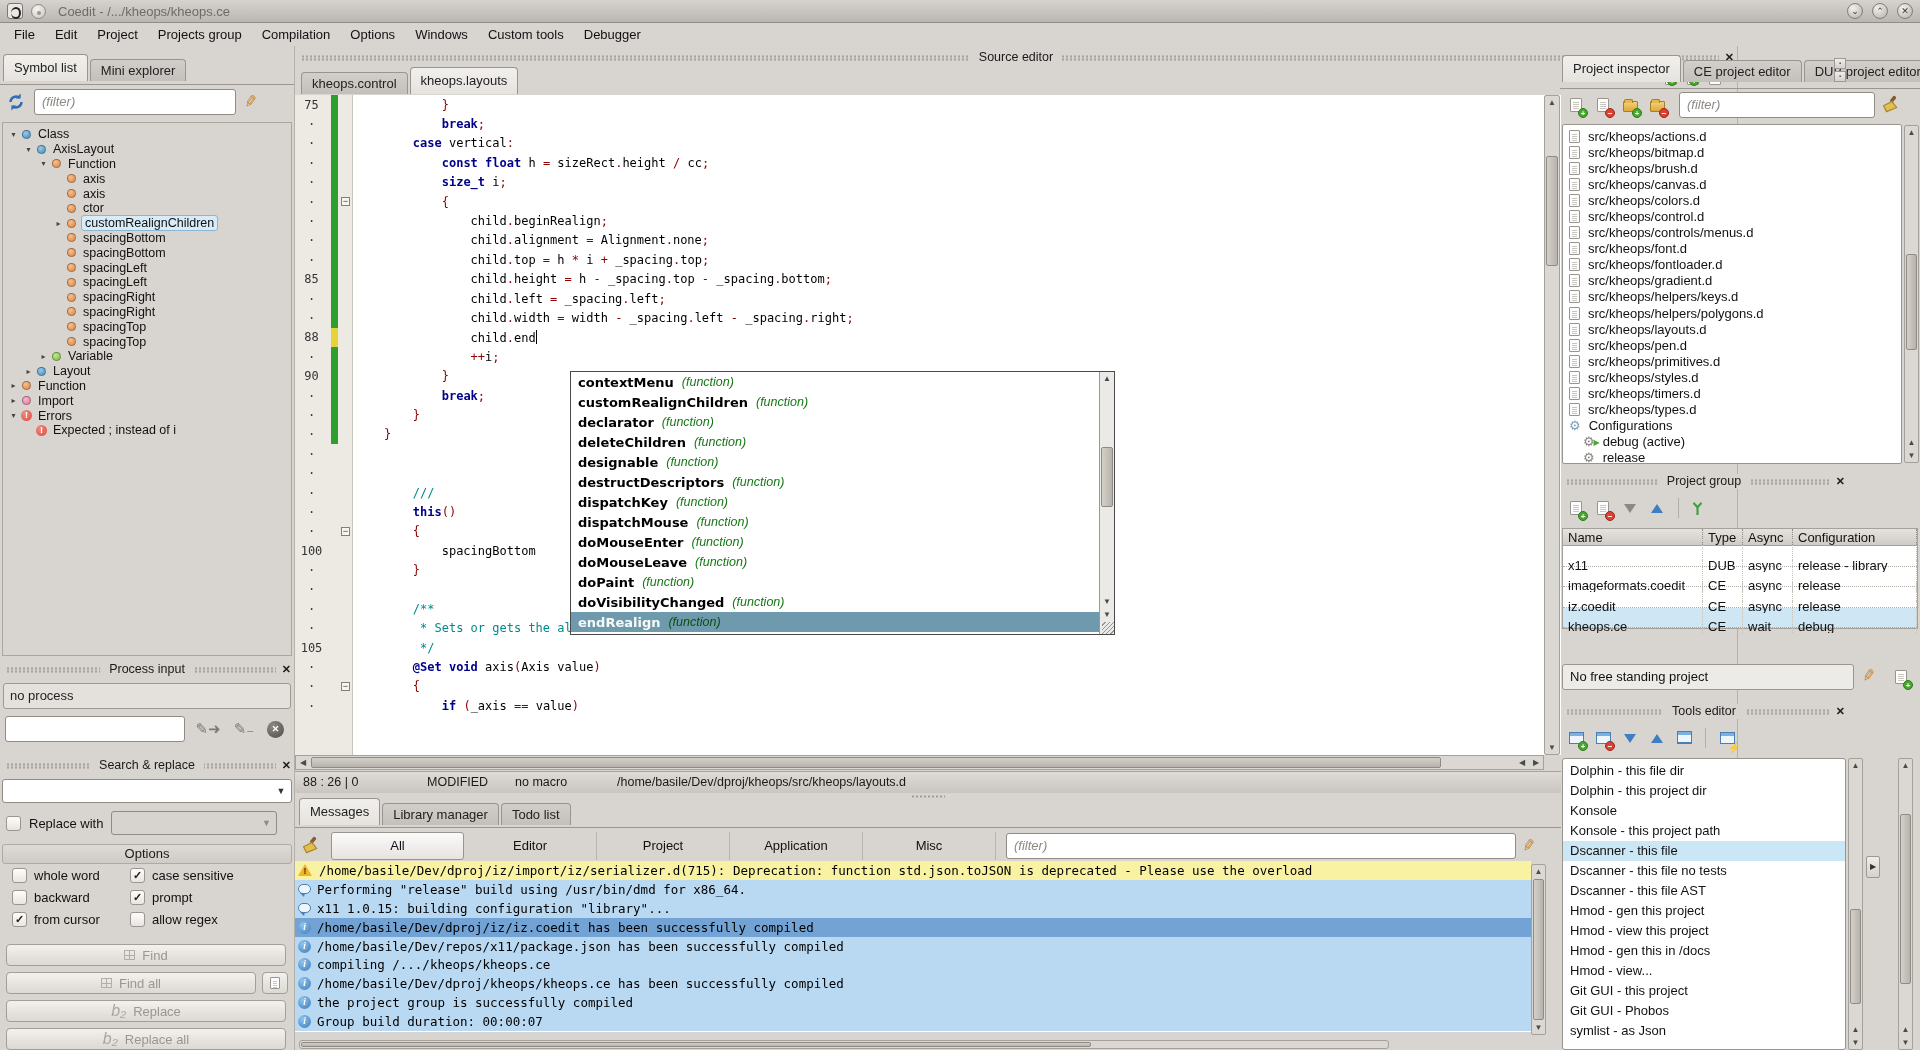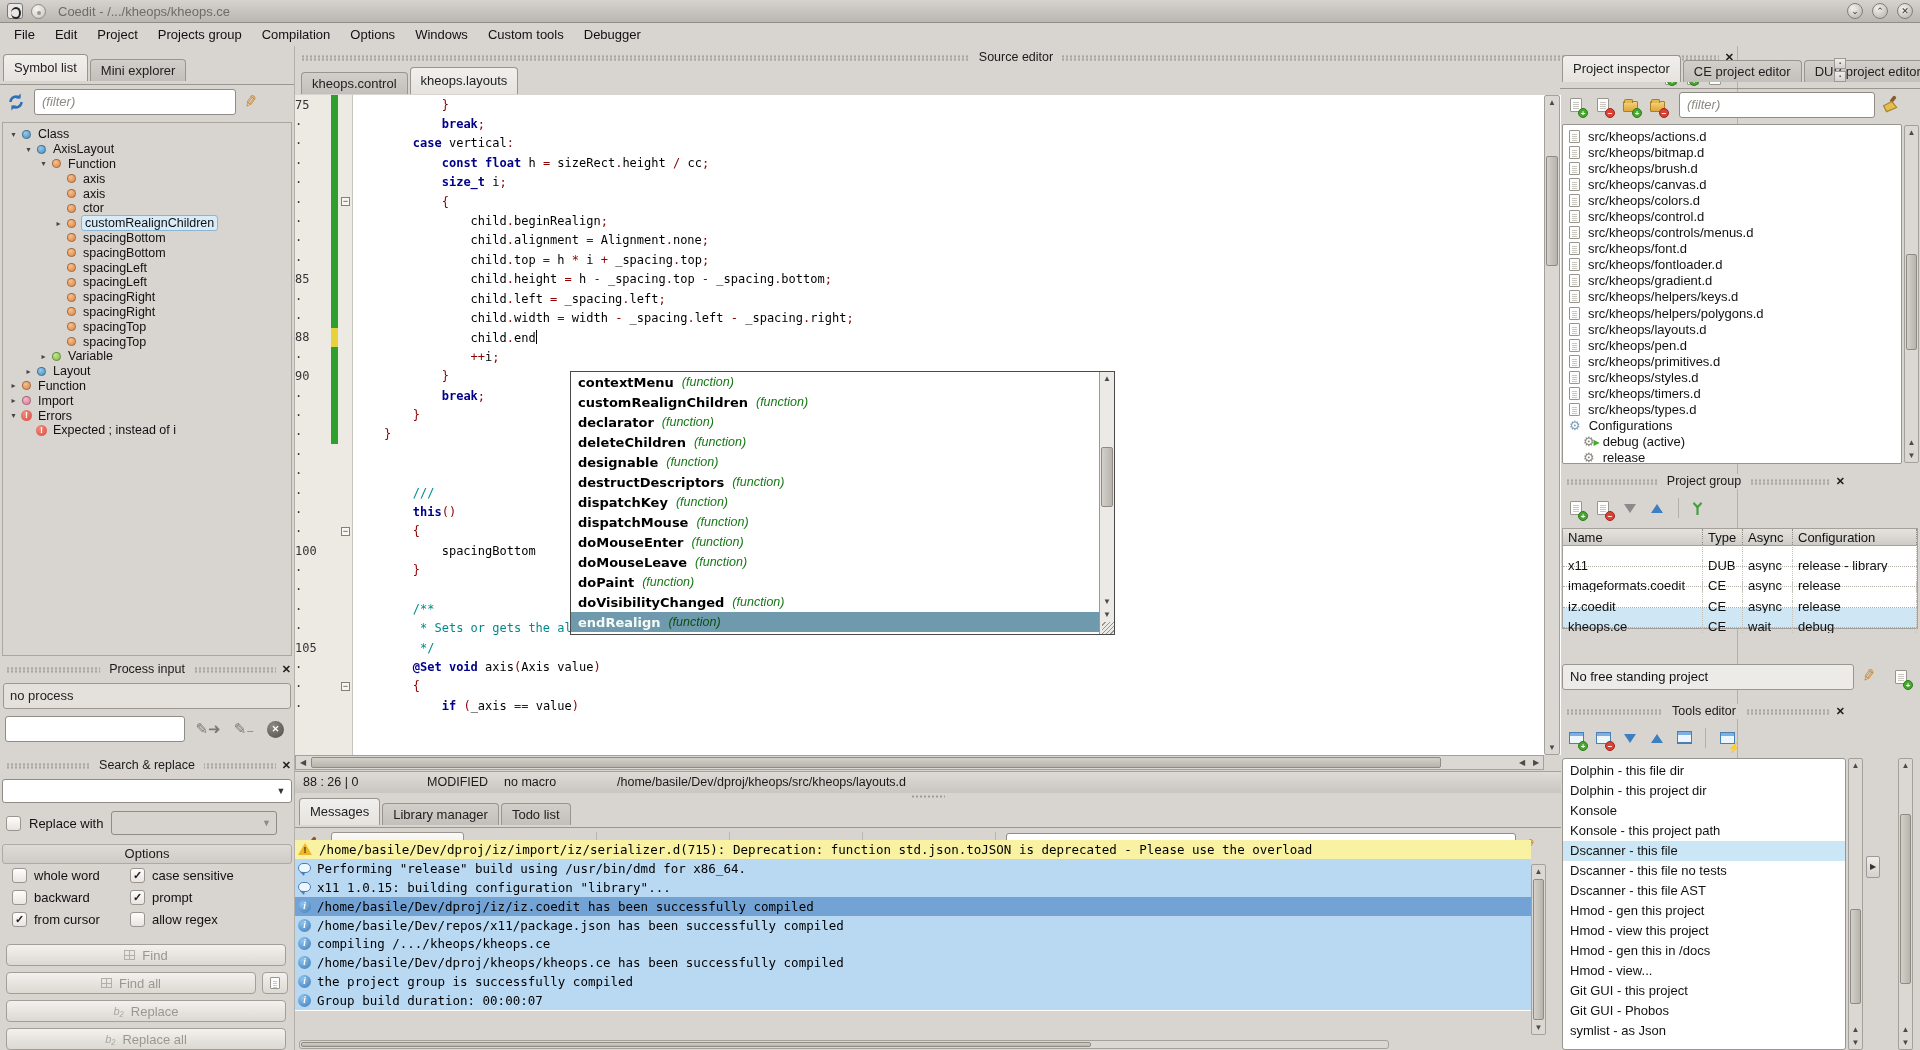--- a/index.html
+++ b/index.html
@@ -65,30 +65,30 @@
   .combo.disabled .arr{color:#8d8984}
   .groupbar{background:linear-gradient(#dedad5,#cfcbc6);border:1px solid #aeaaa3;border-radius:3px;height:20px;text-align:center;font-size:13px;line-height:18px;color:#1a1a1a}
   #check-grid{display:grid;grid-template-columns:118px 1fr;row-gap:7px;padding:4px 0 0 12px}
   .check{display:flex;align-items:center;gap:7px}
   .cb{width:15px;height:15px;background:linear-gradient(#fdfdfc,#e8e5e1);border:1px solid #9a958f;border-radius:3px;font-size:11px;font-weight:bold;text-align:center;line-height:13px;color:#222}
   .cb-label{font-size:13px}
   .sbtn{position:absolute;left:6px;width:280px;height:22px;background:linear-gradient(#f3f1ee,#dcd8d3);border:1px solid #a39e98;border-radius:4px;display:flex;align-items:center;justify-content:center;gap:7px;font-size:13px;color:#9b968f}
   .mini-grid{width:11px;height:10px;border:1px solid #b3afa8;position:relative}
   .mini-grid::before{content:"";position:absolute;left:0;right:0;top:4px;height:1px;background:#b3afa8}
   .mini-grid::after{content:"";position:absolute;top:0;bottom:0;left:4px;width:1px;background:#b3afa8}
-  .mini-ab{font-size:11px;font-style:italic;color:#aaa6a0}
+  .mini-ab{font-size:16px;font-style:italic;color:#aaa6a0}
 
   
   #src-dockhead{position:absolute;left:0;top:4px;width:100%}
   #editor-tabs{position:absolute;left:6px;top:20px}
   .etab-icons{position:absolute;top:24px;right:16px;display:flex;gap:10px;align-items:center}
   .arr-ic{font-size:13px}
   #editor{position:absolute;left:0;top:49px;width:1266px;height:660px;background:linear-gradient(90deg,#edeae4 0 57px,#c7c3bd 57px 58px,#ffffff 58px);overflow:hidden}
   .cline{display:flex;height:19.4px;align-items:center}
-  .gnum{flex:0 0 36px;text-align:left;padding-right:3px;font-family:"DejaVu Sans Mono",monospace;font-size:12px;color:#333}
+  .gnum{flex:0 0 36px;text-align:center;padding-right:3px;font-family:"DejaVu Sans Mono",monospace;font-size:12px;color:#333}
   .gbar{flex:0 0 7px;height:100%}
   .gbar.g{background:#2e9e2e}
   .gbar.y{background:#e8d23a}
   .gfold{flex:0 0 15px;display:flex;align-items:center;justify-content:center;height:100%}
   .fm{width:9px;height:9px;border:1px solid #858075;background:#f7f5f1;font-size:9px;line-height:7px;text-align:center;color:#333}
   .ct{font-family:"DejaVu Sans Mono",monospace;font-size:12px;white-space:pre;padding-left:2px}
   .tk-k{color:#00008b;font-weight:bold}
   .tk-s{color:#8b0000}
   .tk-t{color:#000}
   .tk-c{color:#008b8b}
@@ -114,21 +114,21 @@
   #statusbar span{position:absolute;top:3px;white-space:nowrap}
 
   
   #msg-splitter{position:absolute;left:0;top:747px;width:1266px;height:6px}
   #msg-splitter::before{content:"";position:absolute;left:50%;transform:translateX(-50%);top:2px;width:34px;height:3px;background-image:radial-gradient(circle,#9d9992 1px,transparent 1.2px);background-size:4px 3px}
   #messages-tabs{position:absolute;left:4px;top:751px}
   #msg-toolbar{position:absolute;left:0;top:781px;width:1266px;height:36px;display:flex;align-items:center;border-top:1px solid #9a958f}
   #msg-filters{display:flex;height:28px;margin-left:12px}
   .seg{width:133px;display:flex;align-items:center;justify-content:center;font-size:13px;border-right:1px solid #b9b5af;color:#111}
   .seg.active{background:linear-gradient(#fbfaf9,#e7e4e0);border:1px solid #99948e;border-radius:3px}
-  #log-list{position:absolute;left:0;top:794px;width:1236px;height:171px;background:#fff;overflow:hidden}
+  #log-list{position:absolute;left:0;top:815px;width:1236px;height:171px;background:#fff;overflow:hidden}
   .log{display:flex;align-items:center;height:18.9px;gap:6px;padding-left:3px;font-family:"DejaVu Sans Mono",monospace;font-size:12.5px;white-space:nowrap;overflow:hidden;color:#000}
   .log.normal{background:#b9d9f3}
   .log.warn{background:#f8f2a2}
   .log.selected{background:#72a3d4}
   .ic-warn{position:relative;width:15px;height:13px;flex:none}
   .ic-warn::before{content:"";position:absolute;left:0;top:0;border-left:7px solid transparent;border-right:7px solid transparent;border-bottom:12px solid #f0b429}
   .ic-warn::after{content:"!";position:absolute;left:5.5px;top:2px;font-size:9px;font-weight:bold;color:#4a3500;font-family:"Liberation Sans",sans-serif}
   .ic-bubble{width:13px;height:10px;border:1.5px solid #4a7fb5;border-radius:5px;background:#eef6fd;position:relative;flex:none}
   .ic-bubble::after{content:"";position:absolute;left:1px;bottom:-4px;border-left:4px solid transparent;border-right:1px solid transparent;border-top:4px solid #4a7fb5}
   .ic-info{width:13px;height:13px;border-radius:50%;background:radial-gradient(circle at 35% 30%,#8fc4ec,#3d7ab8);color:#fff;font-size:9.5px;font-weight:bold;font-style:italic;text-align:center;line-height:13px;flex:none;font-family:"Liberation Serif",serif}
@@ -712,21 +712,21 @@
         <div class="sb-thumb" style="top:75px;height:60px"></div>
         <span class="sb-arr" style="bottom:26px">▼</span>
         <span class="sb-arr" style="bottom:13px">▼</span>
         <div class="grip"></div>
       </div>
     </div>
 
     <div id="statusbar">
       <span style="left:8px">88 : 26 | 0</span>
       <span style="left:132px">MODIFIED</span>
-      <span style="left:209px">no macro</span>
+      <span style="left:220px">no macro</span>
       <span style="left:322px">/home/basile/Dev/dproj/kheops/src/kheops/layouts.d</span>
     </div>
 
     <div id="msg-splitter"></div>
 
     <div class="tabs" id="messages-tabs">
         <div class="tab active">Messages</div>
         <div class="tab">Library manager</div>
         <div class="tab">Todo list</div>
       </div>

